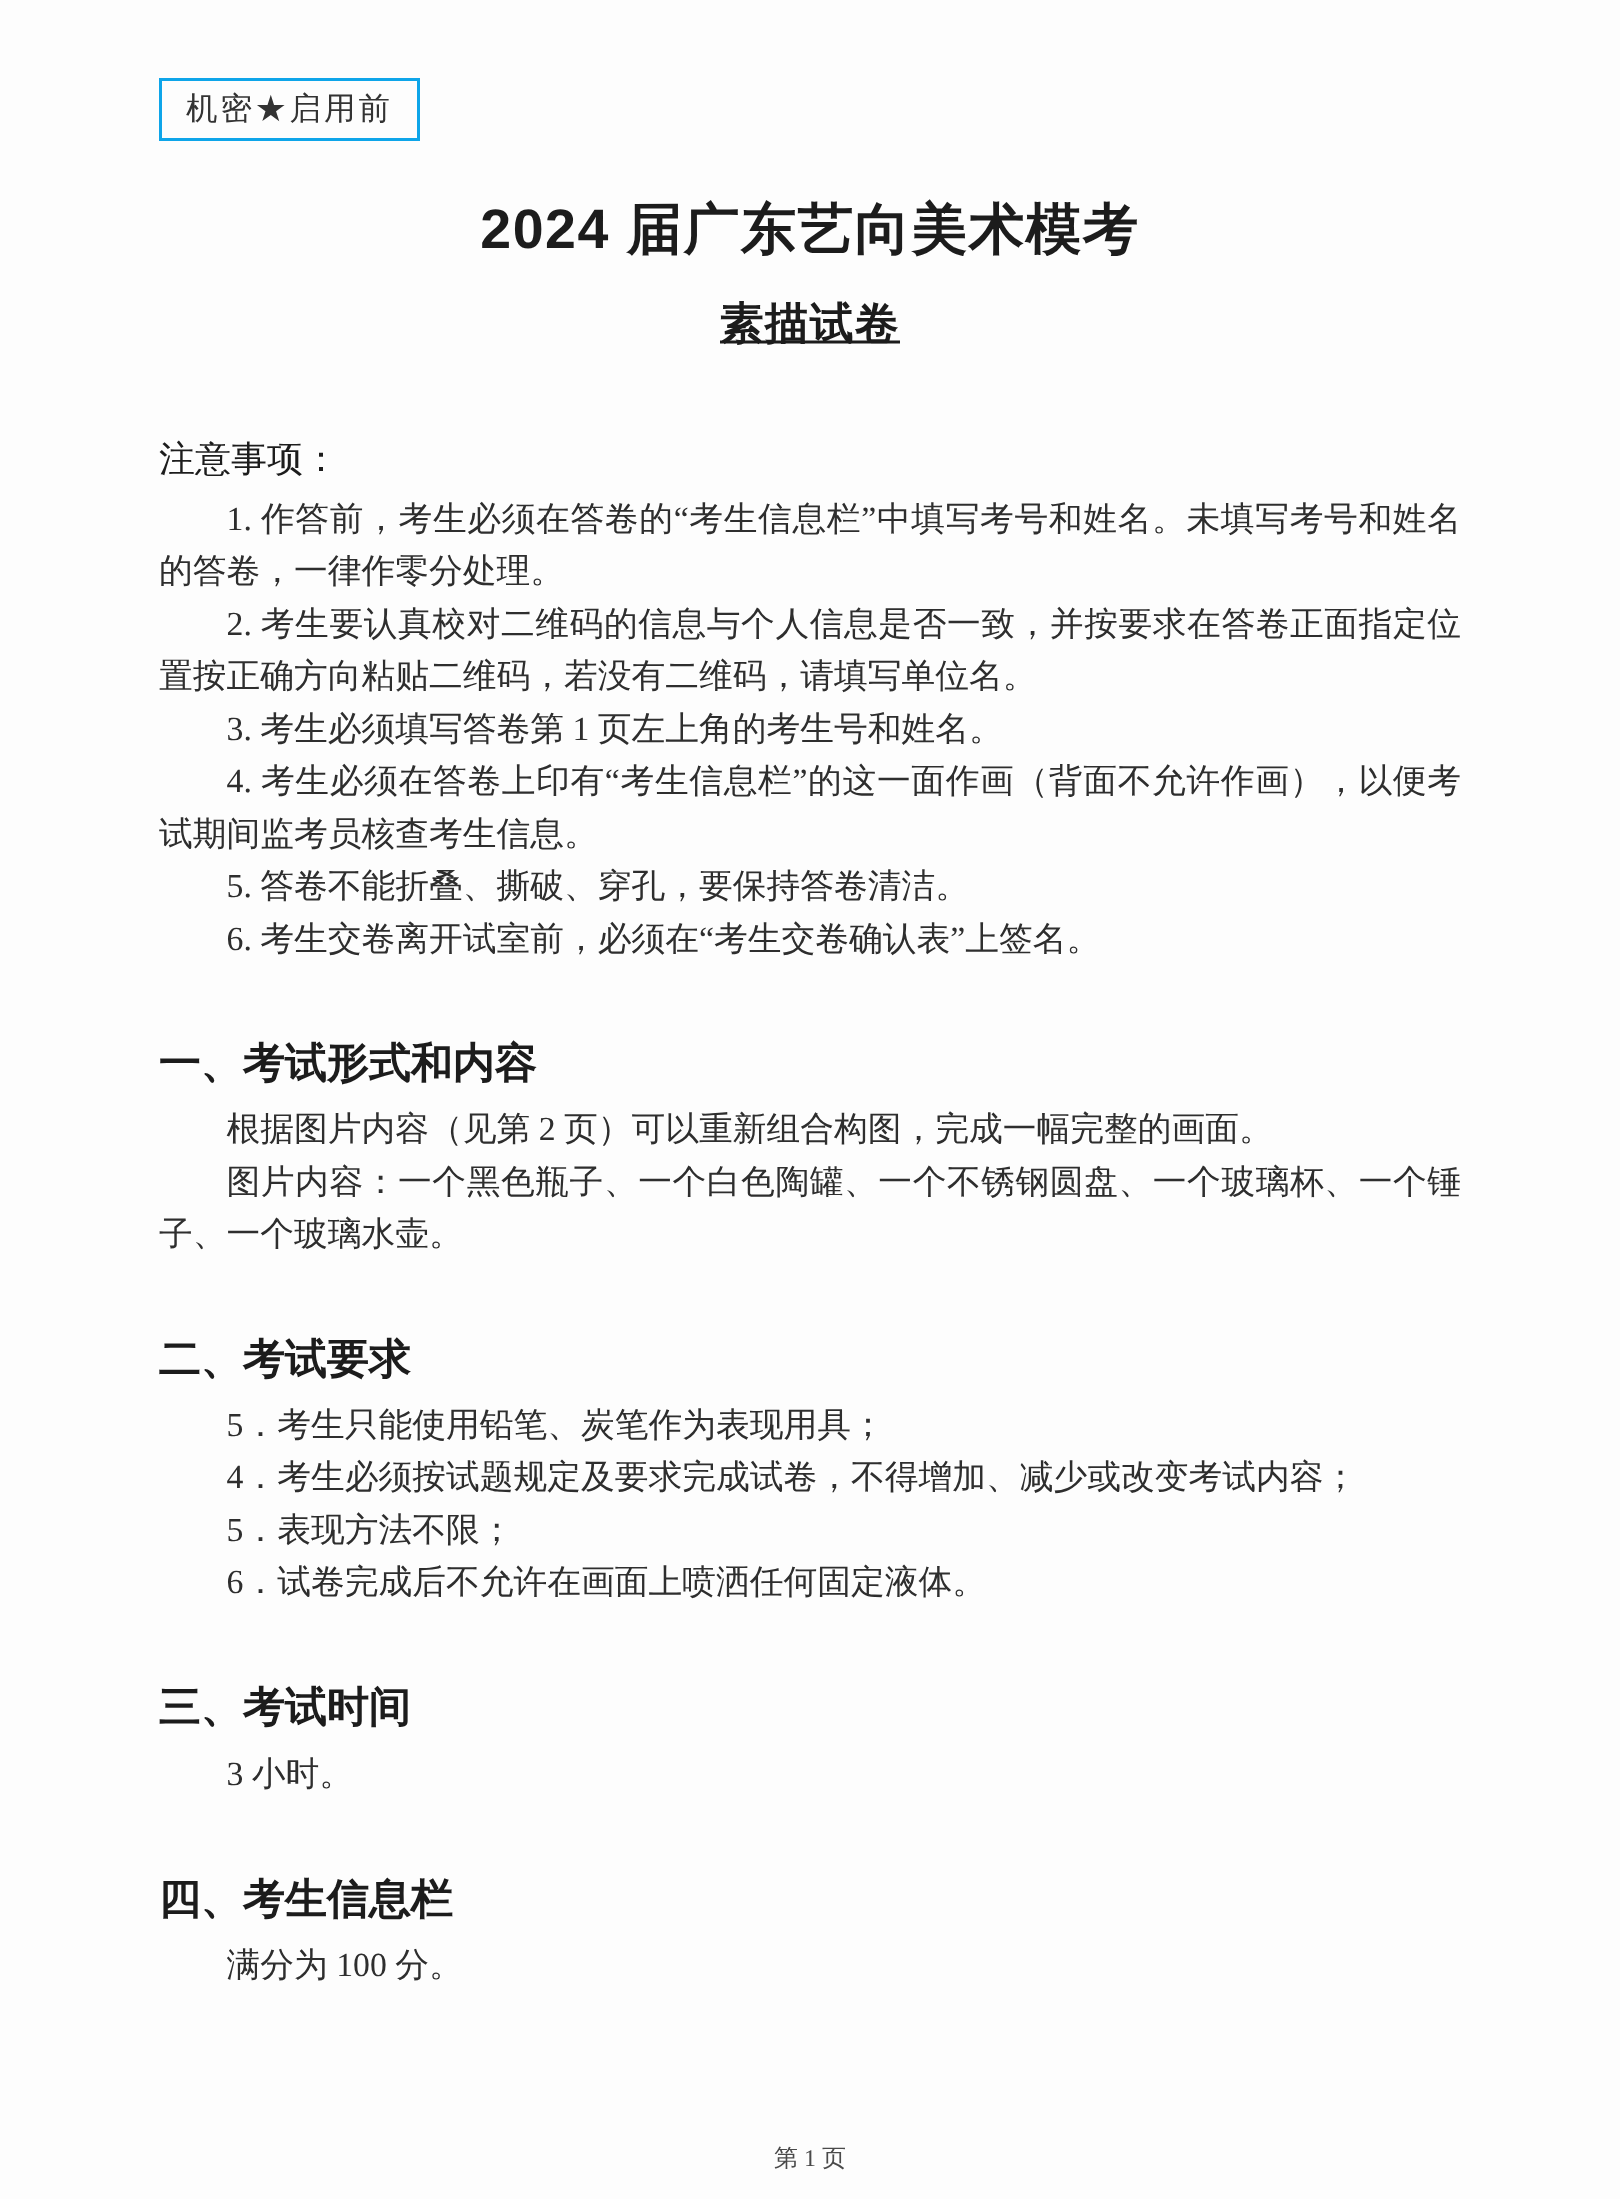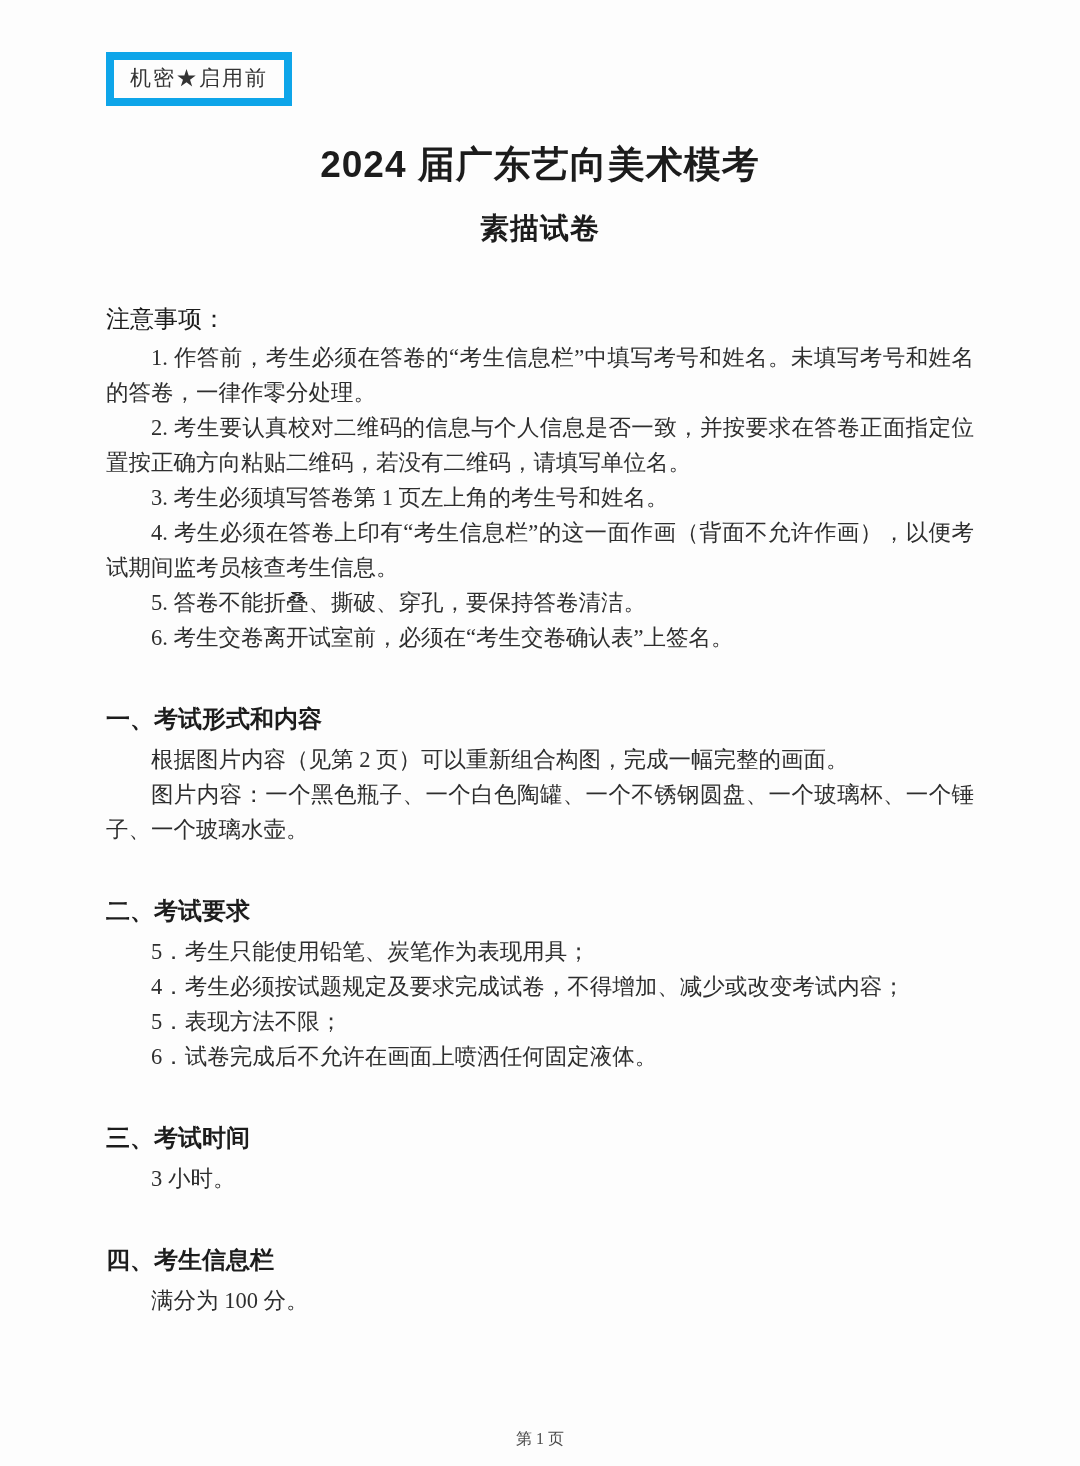--- a/index.html
+++ b/index.html
@@ -13,21 +13,21 @@
     background: #fdfdfd;
     overflow: hidden;
     font-family: "Liberation Serif", serif;
     color: #2e2e2e;
   }
 
   .content { padding: 52px 106px 0 106px; }
 
   .stamp {
     display: inline-block;
-    border: 8px solid #0ea5e9;
+    border: 2px solid #0ea5e9;
     padding: 4px 16px 6px 16px;
     font-size: 21px;
     letter-spacing: 2px;
     color: #333333;
     background: #fdfdfd;
   }
 
   .title {
     text-align: center;
     font-family: "Liberation Sans", sans-serif;
@@ -41,36 +41,37 @@
 
   .subtitle {
     text-align: center;
     font-family: "Liberation Sans", sans-serif;
     font-weight: bold;
     font-size: 29px;
     line-height: 1.25;
     color: #1c1c1c;
     margin-top: 22px;
     letter-spacing: 1px;
+    text-decoration: underline;
   }
 
   .notice-heading {
     font-family: "Liberation Sans", sans-serif;
     font-weight: normal;
     font-size: 24px;
     line-height: 1.3;
     color: #1c1c1c;
     margin-top: 56px;
     margin-bottom: 6px;
   }
 
   .section-heading {
     font-family: "Liberation Sans", sans-serif;
     font-weight: bold;
-    font-size: 24px;
+    font-size: 28px;
     line-height: 1.3;
     color: #1c1c1c;
     margin-top: 34px;
     margin-bottom: 8px;
   }
 
   p.body-line {
     margin: 0;
     font-size: 22.5px;
     line-height: 35px;

